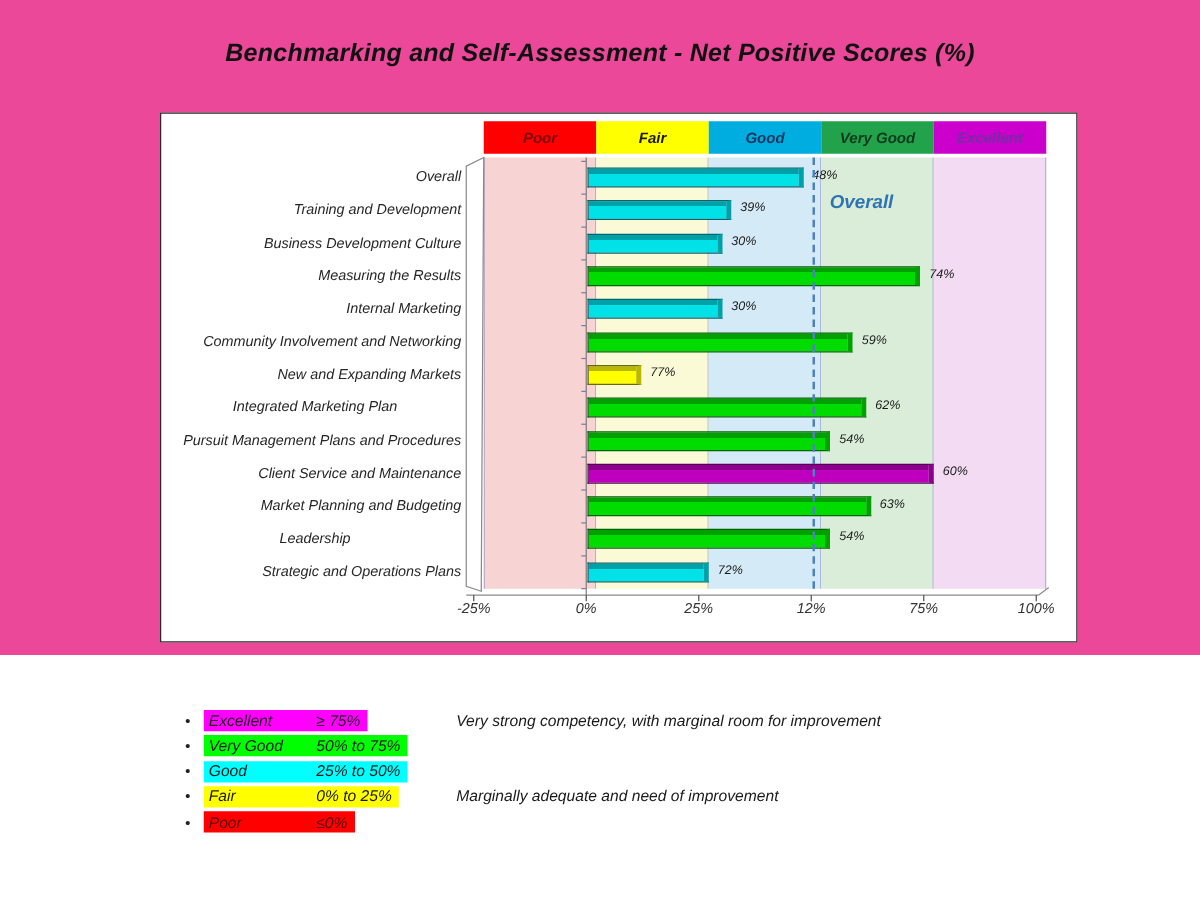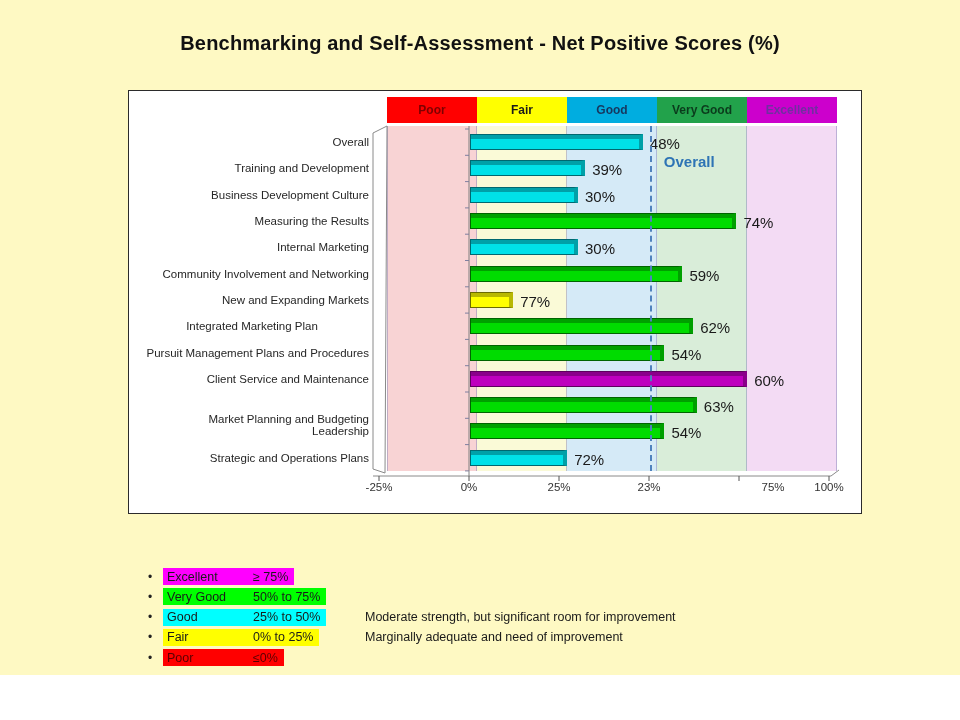--- a/index.html
+++ b/index.html
@@ -1,36 +1,36 @@
 <!DOCTYPE html>
 <html><head>
 <meta charset="utf-8">
 <style>
   * { margin:0; padding:0; box-sizing:border-box; }
   html,body { width:960px; height:720px; background:#ffffff; overflow:hidden;
               font-family:"Liberation Sans", sans-serif; }
-  #page { position:relative; width:960px; height:675px; background:#fef9c3; }
+  #page { position:relative; width:960px; height:524px; background:#ec4899;font-style:italic; }
 
   #title { position:absolute; top:32px; left:0; width:100%; text-align:center;
            font-size:20px; font-weight:600; color:#111; letter-spacing:.2px; }
 
   #chartbox { position:absolute; left:128px; top:90px; width:734px; height:424px;
               border:1px solid #2b2b2b; background:#fff; }
 
   .hband { position:absolute; top:6px; height:26px; display:flex; align-items:center;
            justify-content:center; font-size:12px; font-weight:bold; }
 
   .pband { position:absolute; top:35px; height:345px; border-right:1px solid rgba(125,125,180,.45); }
   .pband.first { border-left:1px solid rgba(125,125,180,.45); }
 
   .cat-label { position:absolute; left:6px; width:234px; text-align:right;
                font-size:11.5px; color:#262626; line-height:14px; }
 
   .bar { position:absolute; height:16px; }
-  .val-label { position:absolute; font-size:15px; color:#1a1a1a; }
+  .val-label { position:absolute; font-size:10px; color:#1a1a1a; }
 
   .xlab { position:absolute; top:390px; width:64px; text-align:center;
           font-size:11.5px; color:#333; }
 
   #dash-line { position:absolute; top:35px; height:345px; width:0;
                border-left:2px dashed #4F81BD; }
   #overall-note { position:absolute; font-size:15px; font-weight:bold; }
 
   #axes-svg { position:absolute; left:0; top:0; pointer-events:none; }
 
@@ -115,64 +115,64 @@
         <div class="val-label" style="left: 391.2px; top: 201.95px;">77%</div>
         <div class="cat-label" style="top: 228.25px; text-align: center;">Integrated Marketing Plan</div>
         <div class="bar" style="left: 341px; top: 227.25px; width: 223.2px; background: linear-gradient(rgb(0, 160, 0) 0px, rgb(0, 160, 0) 4px, rgb(0, 220, 0) 4px); border-width: 1px 4px 1px 1px; border-style: solid; border-color: rgb(0, 100, 0) rgb(0, 160, 0) rgb(0, 100, 0) rgb(0, 100, 0); border-image: initial;"></div>
         <div class="val-label" style="left: 571.2px; top: 228.25px;">62%</div>
         <div class="cat-label" style="top: 254.55px;">Pursuit Management Plans and Procedures</div>
         <div class="bar" style="left: 341px; top: 253.55px; width: 194.4px; background: linear-gradient(rgb(0, 160, 0) 0px, rgb(0, 160, 0) 4px, rgb(0, 220, 0) 4px); border-width: 1px 4px 1px 1px; border-style: solid; border-color: rgb(0, 100, 0) rgb(0, 160, 0) rgb(0, 100, 0) rgb(0, 100, 0); border-image: initial;"></div>
         <div class="val-label" style="left: 542.4px; top: 254.55px;">54%</div>
         <div class="cat-label" style="top: 280.85px;">Client Service and Maintenance</div>
         <div class="bar" style="left: 341px; top: 279.85px; width: 277.2px; background: linear-gradient(rgb(138, 0, 138) 0px, rgb(138, 0, 138) 4px, rgb(190, 0, 190) 4px); border-width: 1px 4px 1px 1px; border-style: solid; border-color: rgb(92, 0, 92) rgb(138, 0, 138) rgb(92, 0, 92) rgb(92, 0, 92); border-image: initial;"></div>
         <div class="val-label" style="left: 625.2px; top: 280.85px;">60%</div>
-        <div class="cat-label" style="top: 307.15px; margin-top: 14px;">Market Planning and Budgeting</div>
+        <div class="cat-label" style="top: 307.15px;">Market Planning and Budgeting</div>
         <div class="bar" style="left: 341px; top: 306.15px; width: 226.8px; background: linear-gradient(rgb(0, 160, 0) 0px, rgb(0, 160, 0) 4px, rgb(0, 220, 0) 4px); border-width: 1px 4px 1px 1px; border-style: solid; border-color: rgb(0, 100, 0) rgb(0, 160, 0) rgb(0, 100, 0) rgb(0, 100, 0); border-image: initial;"></div>
         <div class="val-label" style="left: 574.8px; top: 307.15px;">63%</div>
-        <div class="cat-label" style="top: 333.45px;">Leadership</div>
+        <div class="cat-label" style="top: 333.45px; text-align: center;">Leadership</div>
         <div class="bar" style="left: 341px; top: 332.45px; width: 194.4px; background: linear-gradient(rgb(0, 160, 0) 0px, rgb(0, 160, 0) 4px, rgb(0, 220, 0) 4px); border-width: 1px 4px 1px 1px; border-style: solid; border-color: rgb(0, 100, 0) rgb(0, 160, 0) rgb(0, 100, 0) rgb(0, 100, 0); border-image: initial;"></div>
         <div class="val-label" style="left: 542.4px; top: 333.45px;">54%</div>
         <div class="cat-label" style="top: 359.75px;">Strategic and Operations Plans</div>
         <div class="bar" style="left: 341px; top: 358.75px; width: 97.2px; background: linear-gradient(rgb(0, 160, 168) 0px, rgb(0, 160, 168) 4px, rgb(0, 225, 232) 4px); border-width: 1px 4px 1px 1px; border-style: solid; border-color: rgb(0, 104, 112) rgb(0, 160, 168) rgb(0, 104, 112) rgb(0, 104, 112); border-image: initial;"></div>
         <div class="val-label" style="left: 445.2px; top: 359.75px;">72%</div>
       </div>
     <div id="dash-line" style="left: 520.8px; border-left-color: rgb(79, 129, 189);"></div>
     <div id="overall-note" style="left: 534.8px; top: 62px; color: rgb(46, 116, 181);">Overall</div>
     <div id="xlabels">
         <div class="xlab" style="left: 218px;">-25%</div>
         <div class="xlab" style="left: 308px;">0%</div>
         <div class="xlab" style="left: 398px;">25%</div>
-        <div class="xlab" style="left: 488px;">23%</div>
-        <div class="xlab" style="left: 612px;">75%</div>
+        <div class="xlab" style="left: 488px;">12%</div>
+        <div class="xlab" style="left: 578px;">75%</div>
         <div class="xlab" style="left: 668px;">100%</div>
       </div>
   </div>
 
   <div id="legend">
       <div class="leg-row" style="top: 0px; width: 700px;">
         <span class="leg-bullet">•</span>
         <span class="leg-swatch" style="background: rgb(255, 0, 255); color: rgb(26, 26, 26);">
           <span class="leg-name">Excellent</span>
           <span class="leg-range">≥ 75%</span>
         </span>
+        <span class="leg-desc">Very strong  competency, with marginal room for improvement</span>
       </div>
       <div class="leg-row" style="top: 20.3px; width: 700px;">
         <span class="leg-bullet">•</span>
         <span class="leg-swatch" style="background: rgb(0, 255, 0); color: rgb(26, 26, 26);">
           <span class="leg-name">Very Good</span>
           <span class="leg-range">50% to 75%</span>
         </span>
       </div>
       <div class="leg-row" style="top: 40.6px; width: 700px;">
         <span class="leg-bullet">•</span>
         <span class="leg-swatch" style="background: rgb(0, 255, 255); color: rgb(26, 26, 26);">
           <span class="leg-name">Good</span>
           <span class="leg-range">25% to 50%</span>
         </span>
-        <span class="leg-desc">Moderate strength, but significant room for improvement</span>
       </div>
       <div class="leg-row" style="top: 60.9px; width: 700px;">
         <span class="leg-bullet">•</span>
         <span class="leg-swatch" style="background: rgb(255, 255, 0); color: rgb(26, 26, 26);">
           <span class="leg-name">Fair</span>
           <span class="leg-range">0% to 25%</span>
         </span>
         <span class="leg-desc">Marginally adequate and need of improvement</span>
       </div>
       <div class="leg-row" style="top: 81.2px; width: 700px;">

